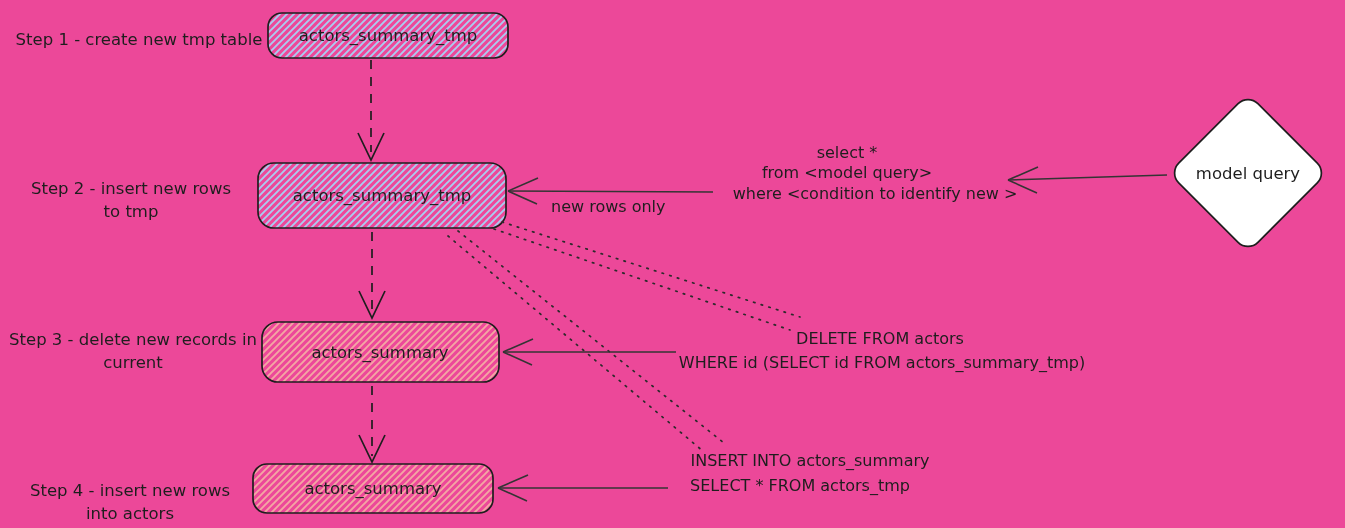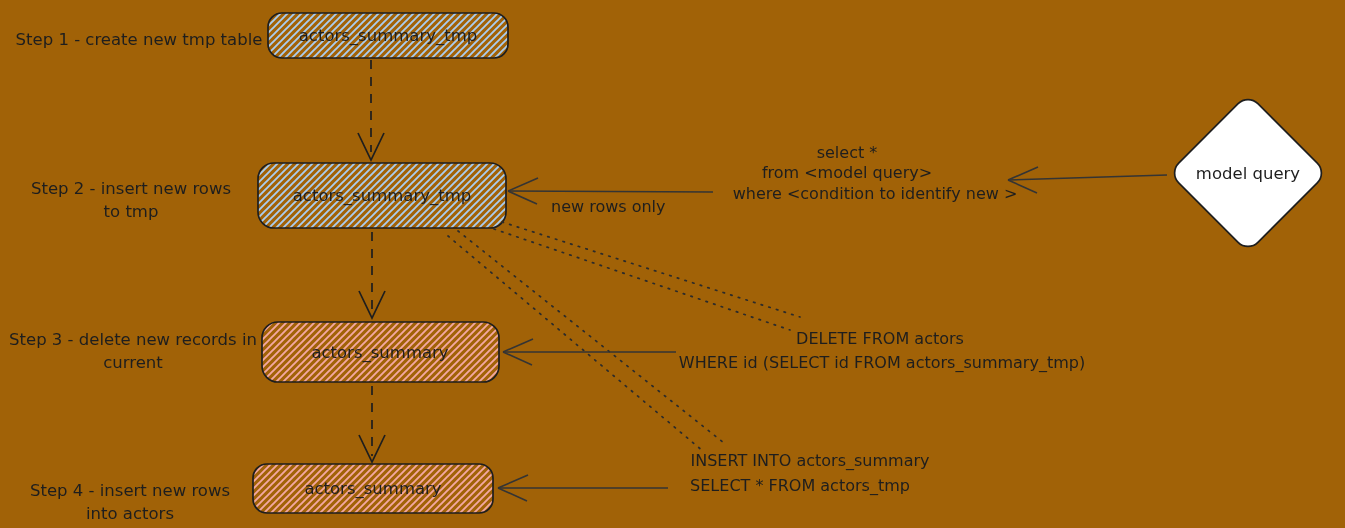--- a/index.html
+++ b/index.html
@@ -1,20 +1,20 @@
 <!DOCTYPE html>
 <html><head>
 <meta charset="utf-8">
 <style>
   html, body { margin: 0; padding: 0; background: #ffffff; }
   .canvas {
     position: relative;
     width: 1345px;
     height: 528px;
-    background: #a16207;
+    background: #ec4899;
     overflow: hidden;
     font-family: "DejaVu Sans", sans-serif;
   }
   svg { display: block; }
   text {
     font-family: "DejaVu Sans", sans-serif;
     fill: #1e1e1e;
   }
   .step-label { font-size: 16.5px; }
   .node-label { font-size: 16.5px; }

